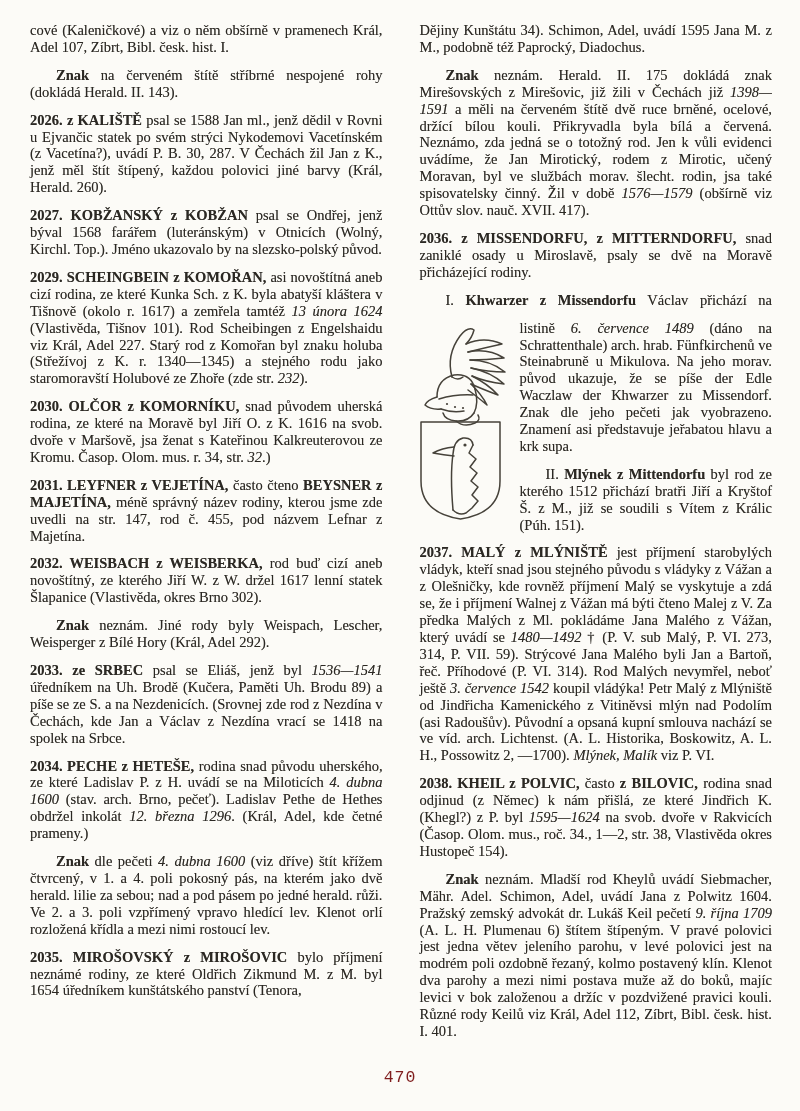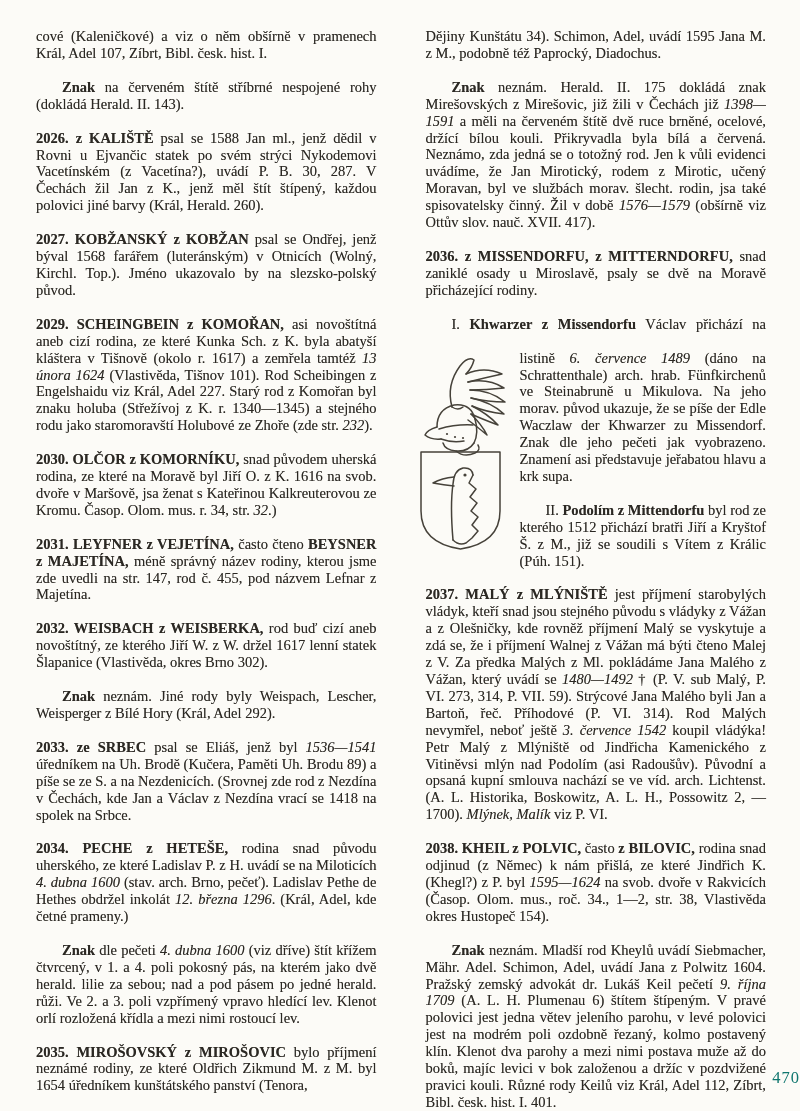--- a/index.html
+++ b/index.html
@@ -2,31 +2,31 @@
 <html><head>
 <meta charset="utf-8">
 <style>
   html,body{margin:0;padding:0;background:#e8e6e0;}
   .page{position:relative;width:800px;height:1111px;background:#fcfbf7;overflow:hidden;
         font-family:"Liberation Serif","DejaVu Serif",serif;color:#2b2823;}
   .cols{display:flex;gap:15px;padding:11px 17px 0 19px;}
   .col{width:375px;font-size:14.5px;line-height:16.9px;text-align:justify;
        text-shadow:0 0 .4px rgba(43,40,35,.45);}
   .block{margin:0 0 8px 0;clear:left;}
-  p.para{margin:17px;}
+  p.para{margin:11px;}
   p.ind{text-indent:26px;}
   p.jlast{text-align-last:justify;}
   .b{font-weight:bold;font-family:Liberation Serif, serif;}
   .i{font-style:italic;font-family:Liberation Serif, serif;}
   .figure{float:left;width:88px;height:202px;margin:3px 14px 2px 9px;}
   .figure svg{display:block;width:100%;height:100%;}
   .fig-stroke{fill:none;stroke:#46423a;stroke-width:1.5;stroke-linecap:round;stroke-linejoin:round;}
   .fig-dot{fill:#46423a;stroke:none;}
-  .footer{position:absolute;left:0;top:1068px;width:100%;text-align:right;
-          font-size:16.5px;letter-spacing:1px;color:#0f766e;}
+  .footer{position:absolute;left:0;top:1068px;width:100%;text-align:center;
+          font-size:16.5px;letter-spacing:1px;color:#7f1d1d;font-family:Liberation Mono, monospace;}
 </style>
 </head>
 <body>
 
 <div class="page">
   <div class="cols">
     <div class="col" id="left-col">
         <div class="block">
           <p class="para"><span>cové (Kaleničkové) a viz o něm obšírně v pramenech Král, Adel 107, Zíbrt, Bibl. česk. hist. I.</span></p>
           <p class="para ind"><span class="b">Znak</span><span> na červeném štítě stříbrné nespojené rohy (dokládá Herald. II. 143).</span></p>
@@ -98,21 +98,21 @@
       </g>
       <g class="fig-stroke">
         <path d="M35,187 Q32,152 35,131 Q36,117 45,115 Q54,114 55,122"></path>
         <path d="M36,124 Q24,125 15,130 Q26,132 36,133"></path>
         <path d="M55,122 L51,130 L58,136 L52,144 L59,150 L53,158 L60,164 L54,172 L60,178 L54,185 L48,190 Q41,193 35,187"></path>
       </g>
       <circle class="fig-dot" cx="47" cy="122" r="1.6"></circle>
     </svg>
   </div>
 <p class="para"><span>listině </span><span class="i">6. července 1489</span><span> (dáno na Schrattenthale) arch. hrab. Fünfkirchenů ve Steinabruně u Mikulova. Na jeho morav. původ ukazuje, že se píše der Edle Waczlaw der Khwarzer zu Missendorf. Znak dle jeho pečeti jak vyobrazeno. Znamení asi představuje jeřabatou hlavu a krk supa.</span></p>
-          <p class="para ind"><span>II. </span><span class="b">Podolím z Mittendorfu</span><span> byl rod ze kterého 1512 přichází bratři Jiří a Kryštof Š. z M., již se soudili s Vítem z Králic (Púh. 151).</span></p>
+          <p class="para ind"><span>II. </span><span class="b">Mlýnek z Mittendorfu</span><span> byl rod ze kterého 1512 přichází bratři Jiří a Kryštof Š. z M., již se soudili s Vítem z Králic (Púh. 151).</span></p>
         </div>
         <div class="block">
           <p class="para"><span class="b">2037. MALÝ z MLÝNIŠTĚ</span><span> jest příjmení starobylých vládyk, kteří snad jsou stejného původu s vládyky z Vážan a z Olešničky, kde rovněž příjmení Malý se vyskytuje a zdá se, že i příjmení Walnej z Vážan má býti čteno Malej z V. Za předka Malých z Ml. pokládáme Jana Malého z Vážan, který uvádí se </span><span class="i">1480—1492</span><span> † (P. V. sub Malý, P. VI. 273, 314, P. VII. 59). Strýcové Jana Malého byli Jan a Bartoň, řeč. Příhodové (P. VI. 314). Rod Malých nevymřel, neboť ještě </span><span class="i">3. července 1542</span><span> koupil vládýka! Petr Malý z Mlýniště od Jindřicha Kamenického z Vitiněvsi mlýn nad Podolím (asi Radoušův). Původní a opsaná kupní smlouva nachází se ve víd. arch. Lichtenst. (A. L. Historika, Boskowitz, A. L. H., Possowitz 2, —1700). </span><span class="i">Mlýnek, Malík</span><span> viz P. VI.</span></p>
         </div>
         <div class="block">
           <p class="para"><span class="b">2038. KHEIL z POLVIC,</span><span> často </span><span class="b">z BILOVIC,</span><span> rodina snad odjinud (z Němec) k nám přišlá, ze které Jindřich K. (Khegl?) z P. byl </span><span class="i">1595—1624</span><span> na svob. dvoře v Rakvicích (Časop. Olom. mus., roč. 34., 1—2, str. 38, Vlastivěda okres Hustopeč 154).</span></p>
           <p class="para ind"><span class="b">Znak</span><span> neznám. Mladší rod Kheylů uvádí Siebmacher, Mähr. Adel. Schimon, Adel, uvádí Jana z Polwitz 1604. Pražský zemský advokát dr. Lukáš Keil pečetí </span><span class="i">9. října 1709</span><span> (A. L. H. Plumenau 6) štítem štípeným. V pravé polovici jest jedna větev jeleního parohu, v levé polovici jest na modrém poli ozdobně řezaný, kolmo postavený klín. Klenot dva parohy a mezi nimi postava muže až do boků, majíc levici v bok založenou a držíc v pozdvižené pravici kouli. Různé rody Keilů viz Král, Adel 112, Zíbrt, Bibl. česk. hist. I. 401.</span></p>
         </div>
       </div>
   </div>

